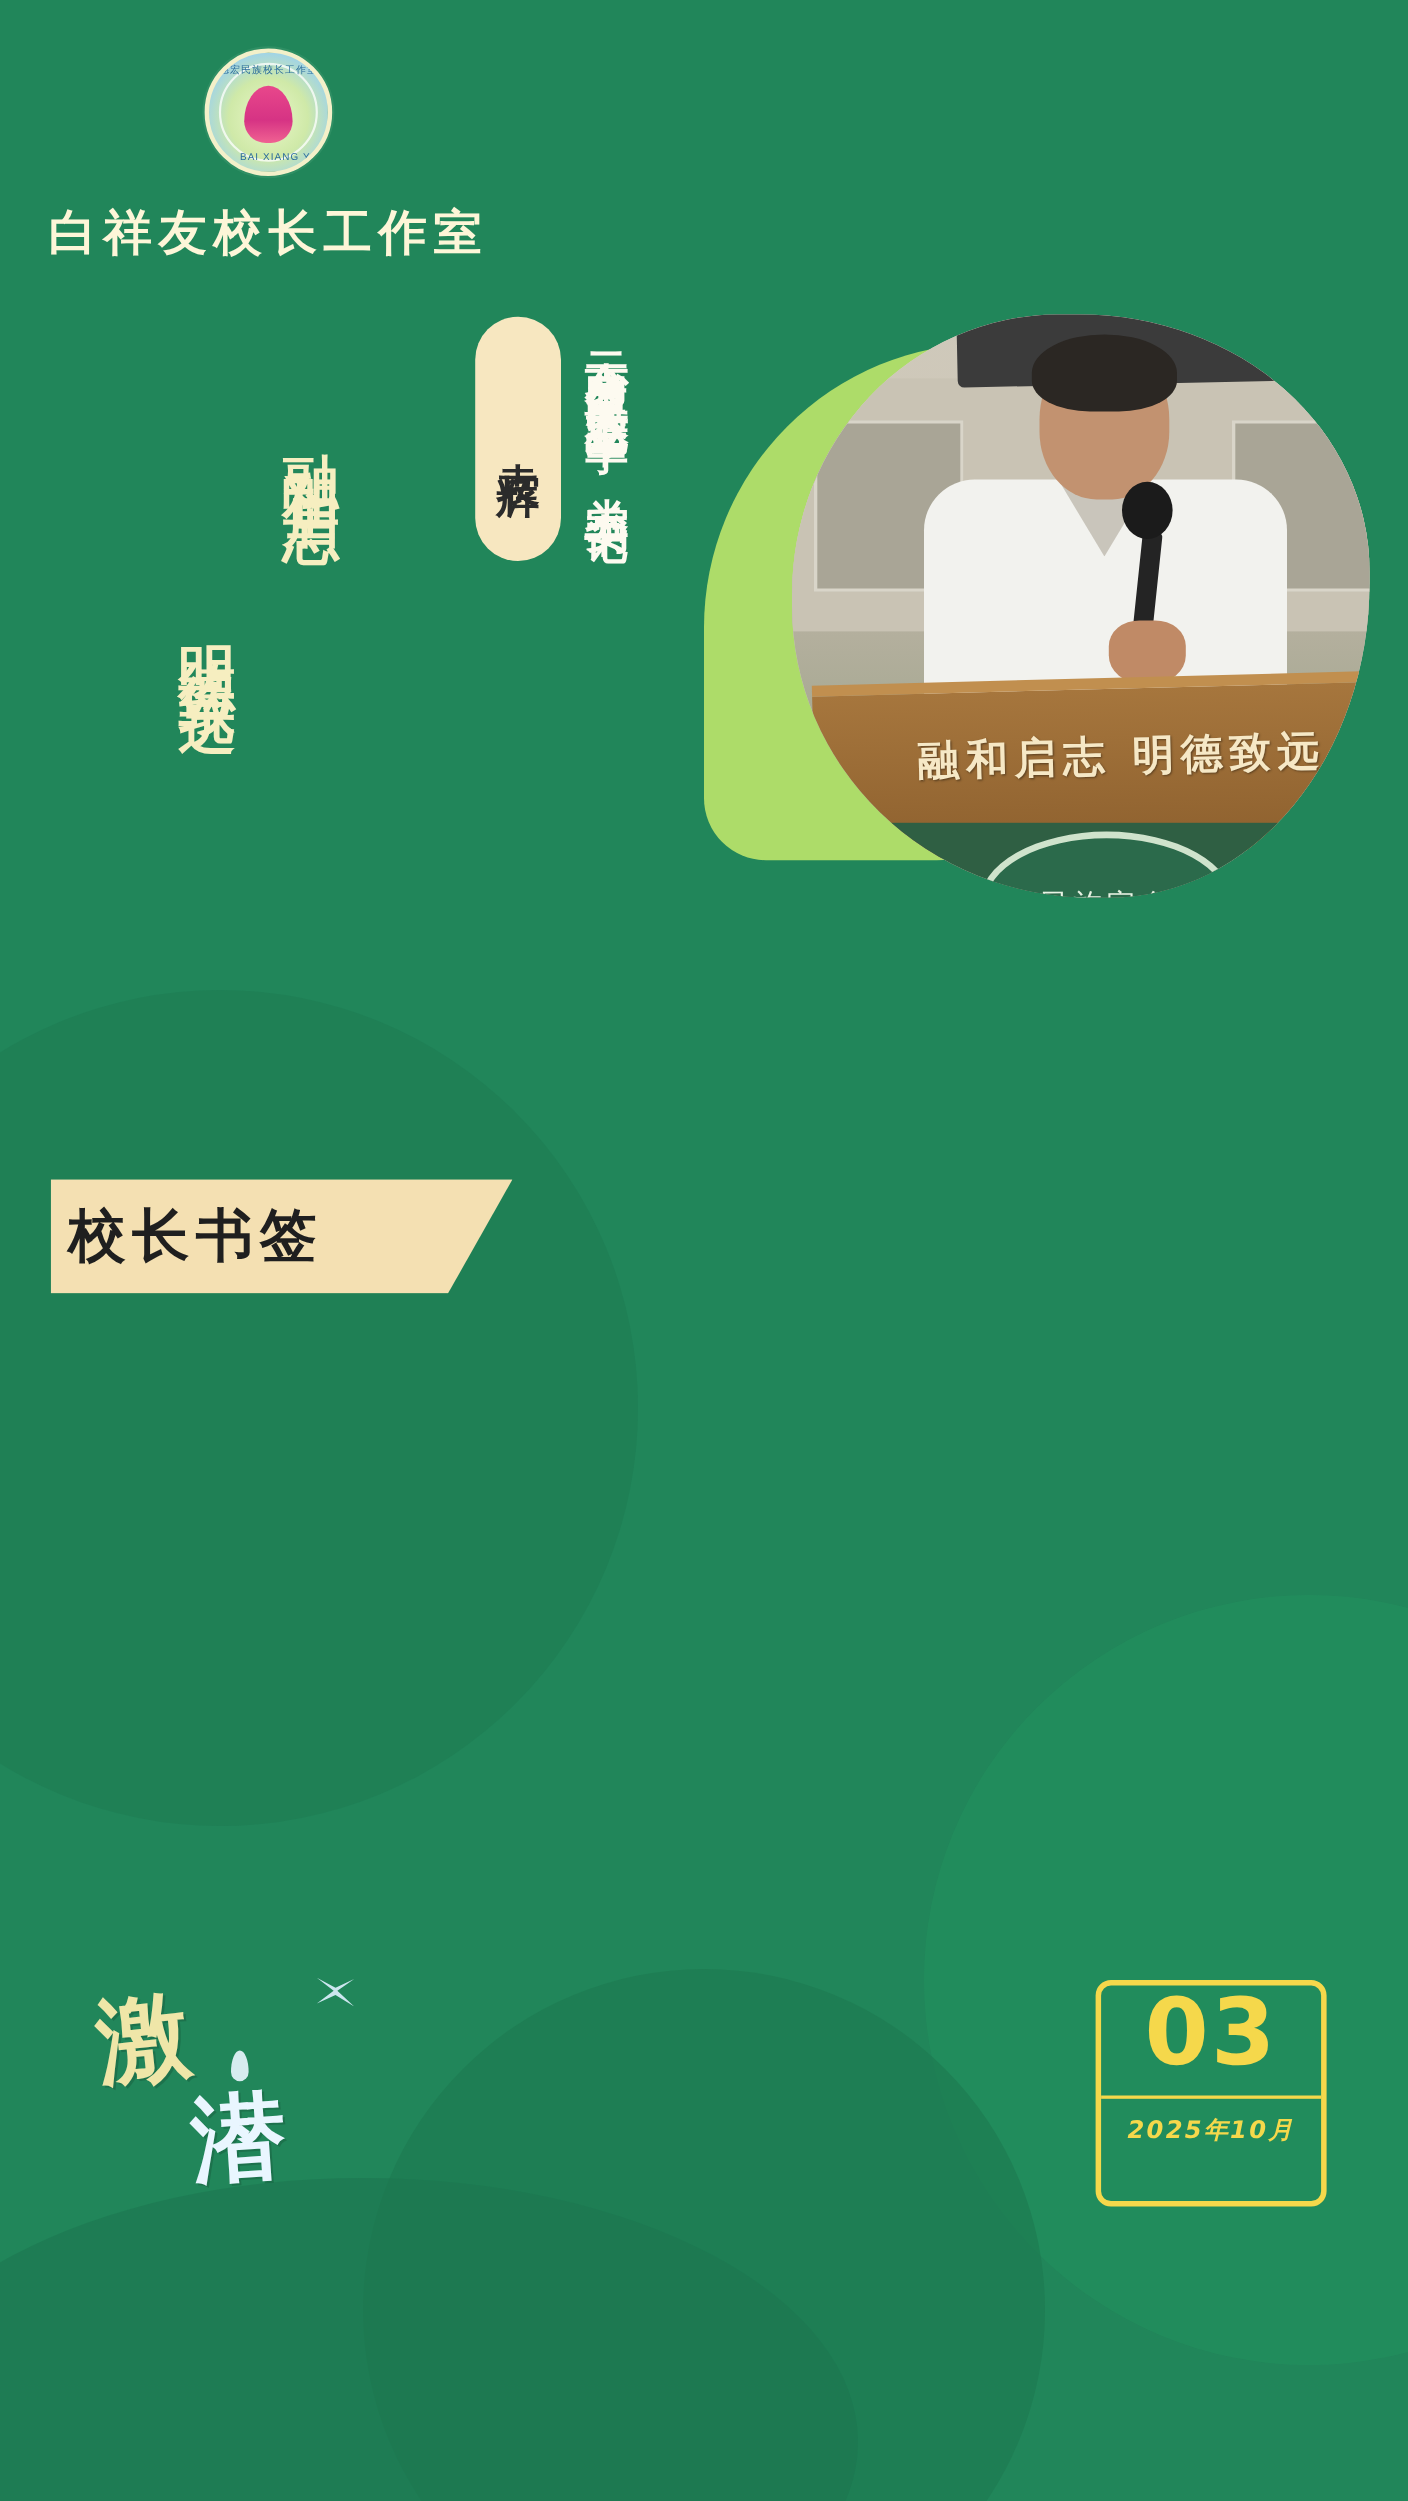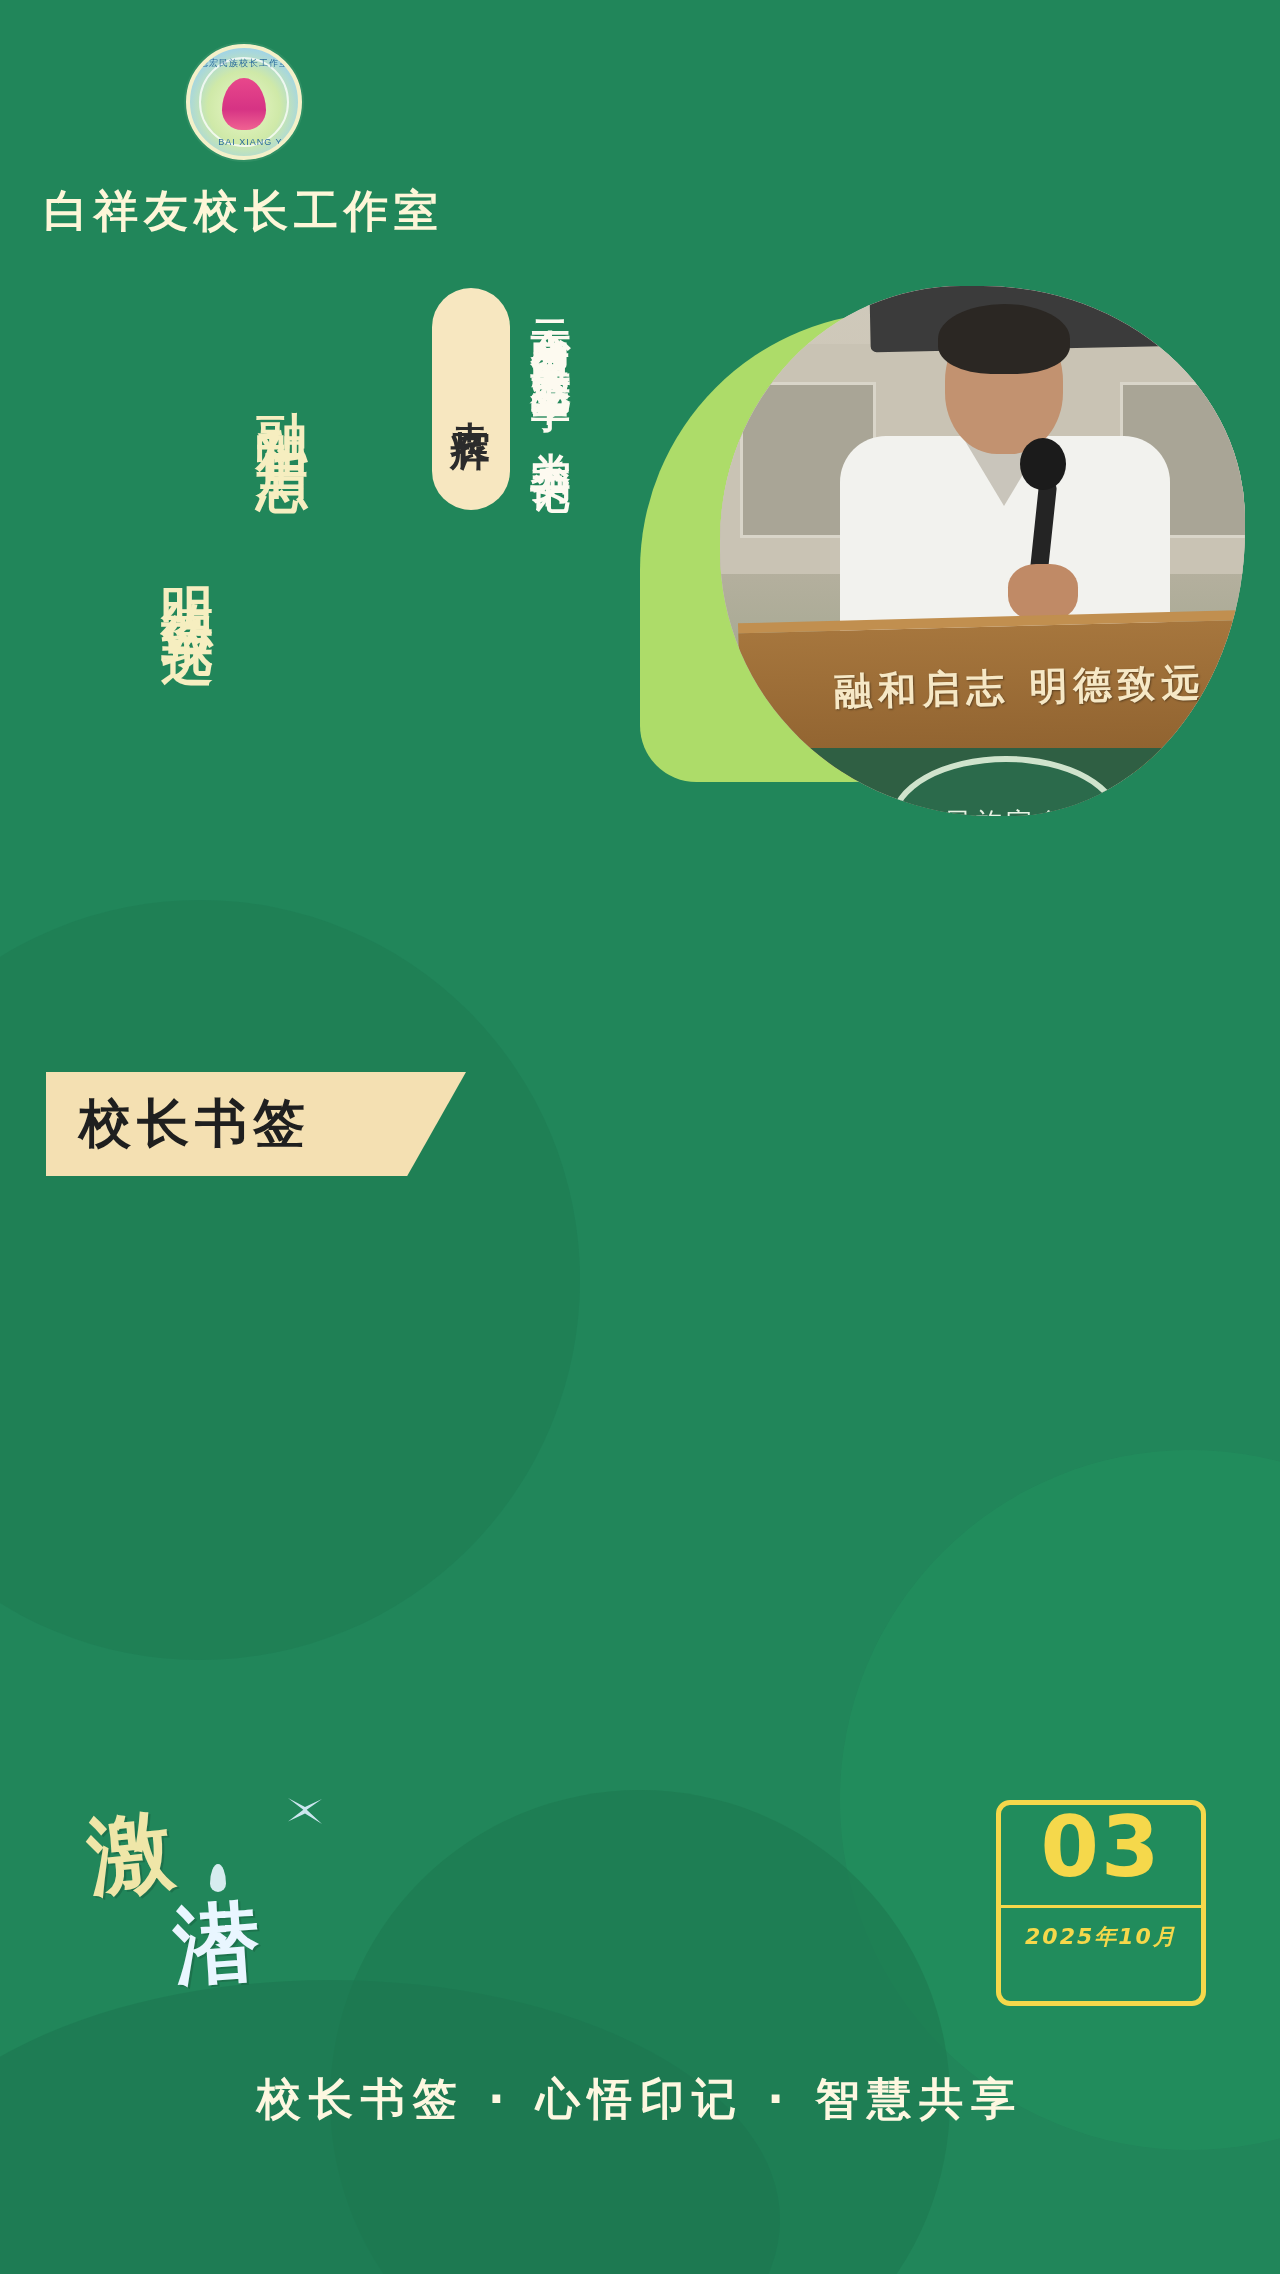--- a/index.html
+++ b/index.html
@@ -310,21 +310,21 @@
     top: 1072px;
     width: 420px;
     height: 104px;
     background: #f4e0b2;
     z-index: 7;
     clip-path: polygon(0 0, 100% 0, 86% 100%, 0 100%);
     display: flex;
     align-items: center;
   }
   .tab .tab-text {
-    margin-left: 33px;
+    margin-left: 16px;
     font-size: 52px;
     font-weight: 700;
     color: #1f1f1f;
     letter-spacing: 6px;
     font-family: "DejaVu Sans", "Liberation Sans", sans-serif;
   }
 
   
   .quote-card {
     position: absolute;
@@ -533,15 +533,14 @@
     <div class="drop"></div>
     <div class="qian">潜</div>
   </div>
 
   <div class="date-badge">
     <div class="day">03</div>
     <div class="ym-line"></div>
     <div class="ym">2025年10月</div>
   </div>
 
-  <div class="footer-main">校长书签 · 心悟印记 · 智慧共享</div>
 
 </div>
 
 </body></html>

